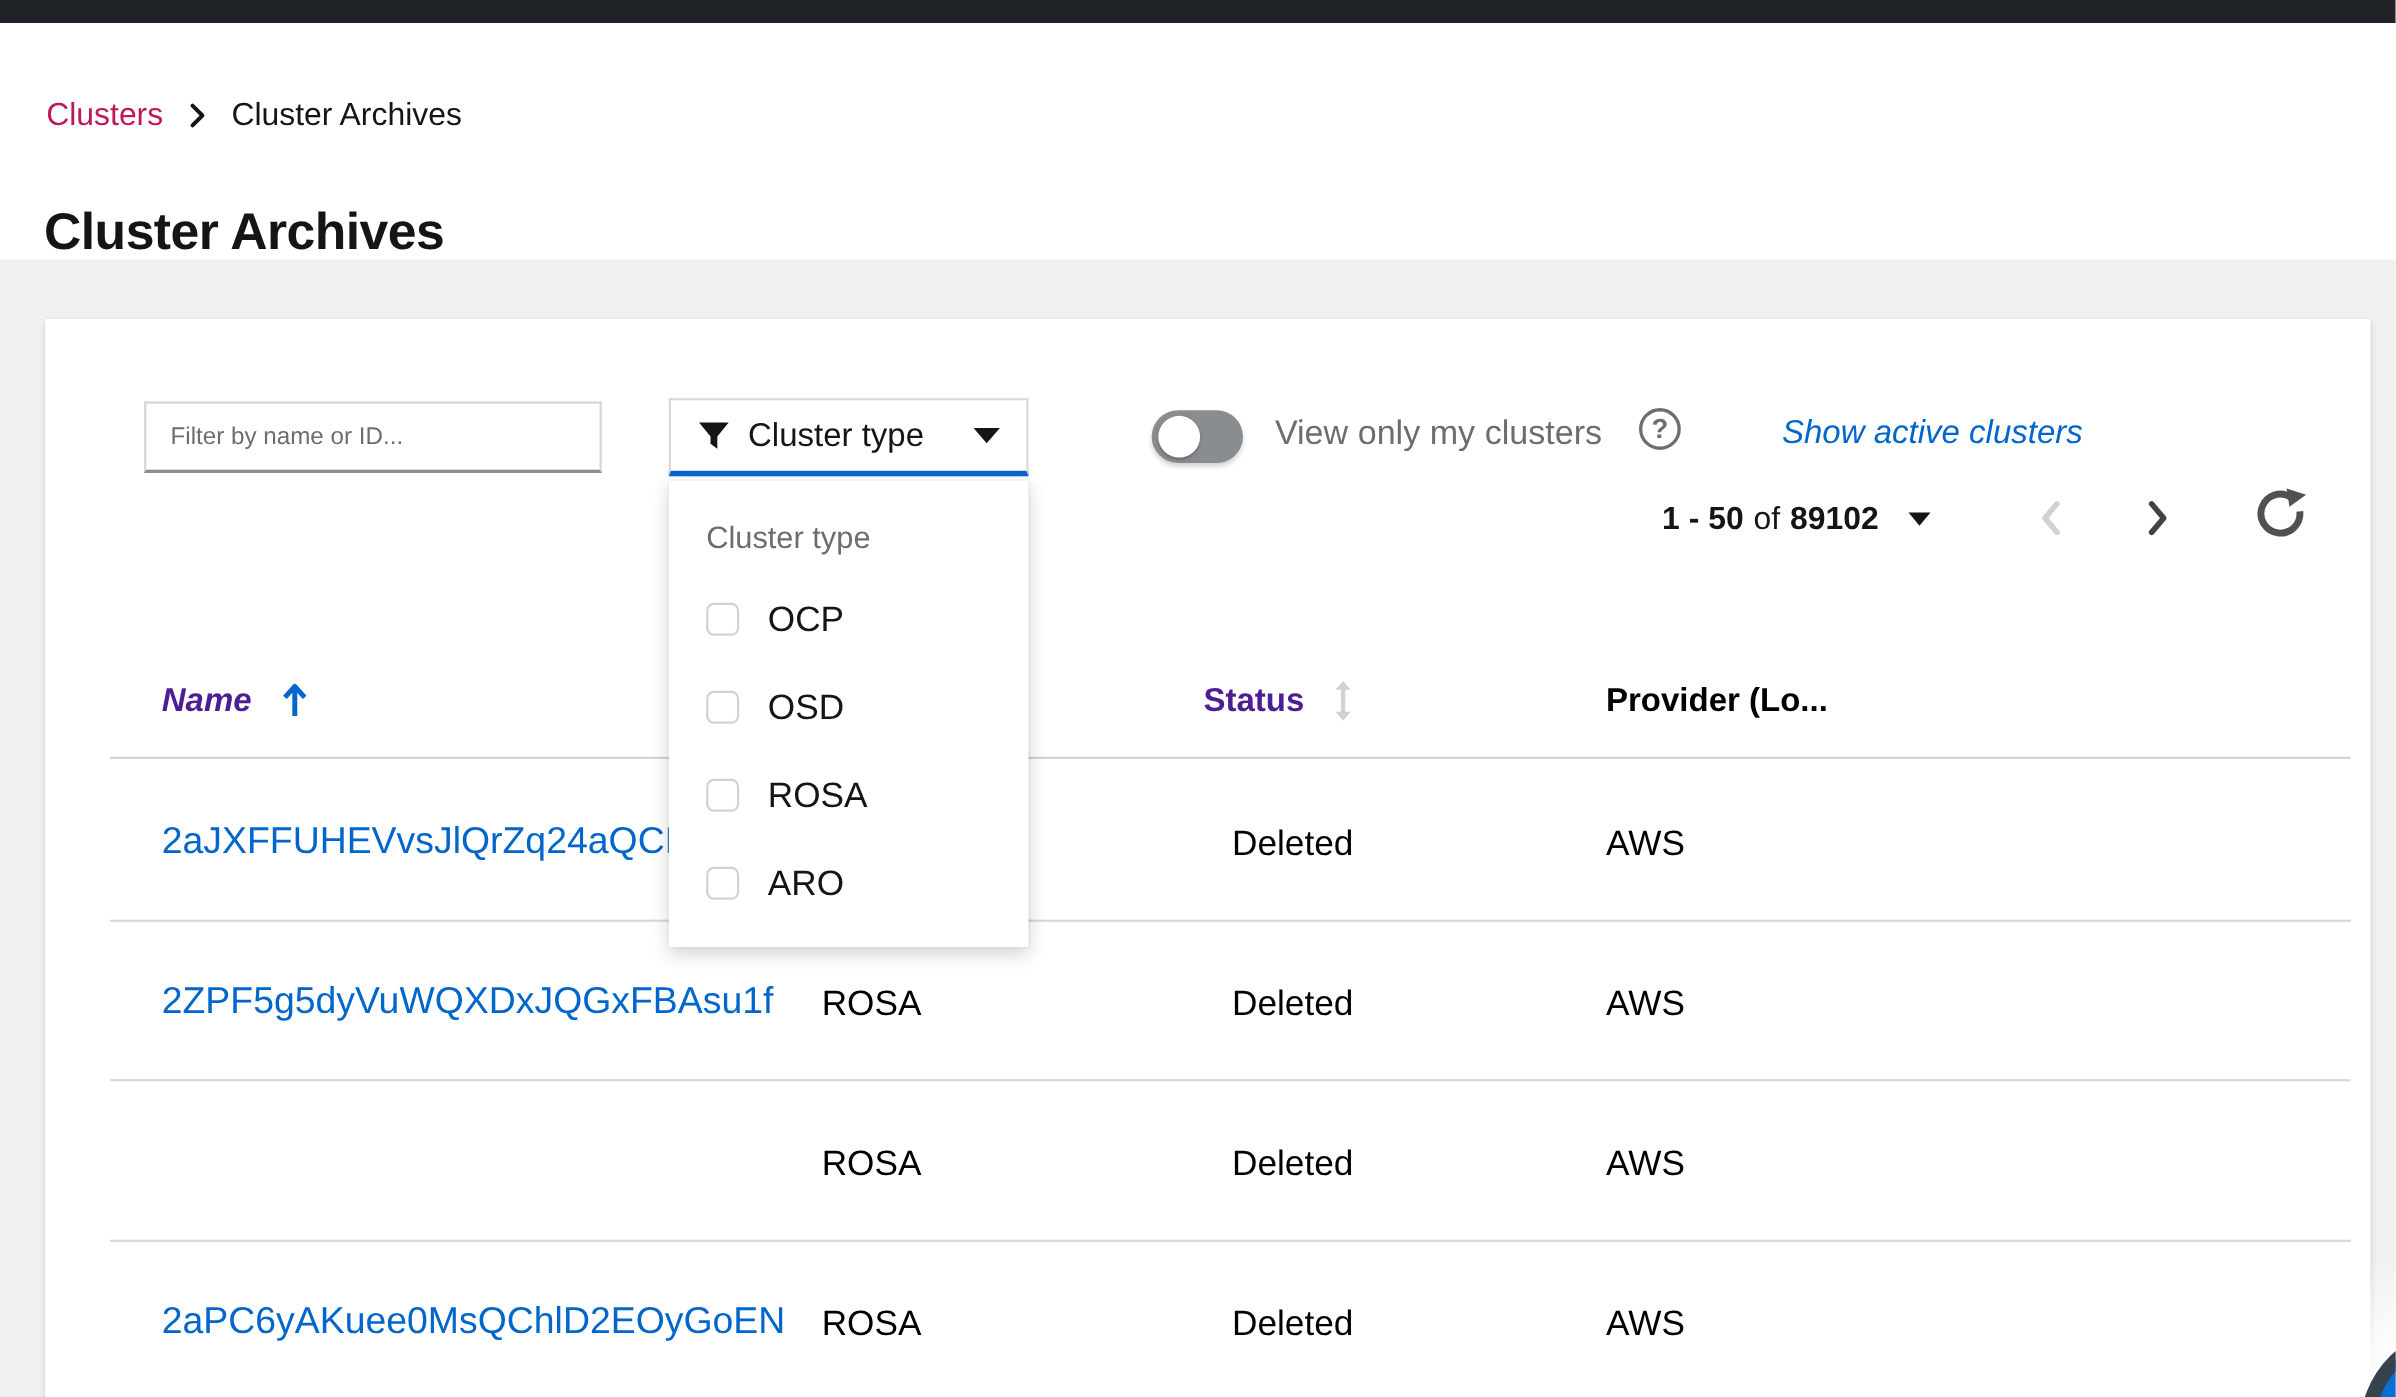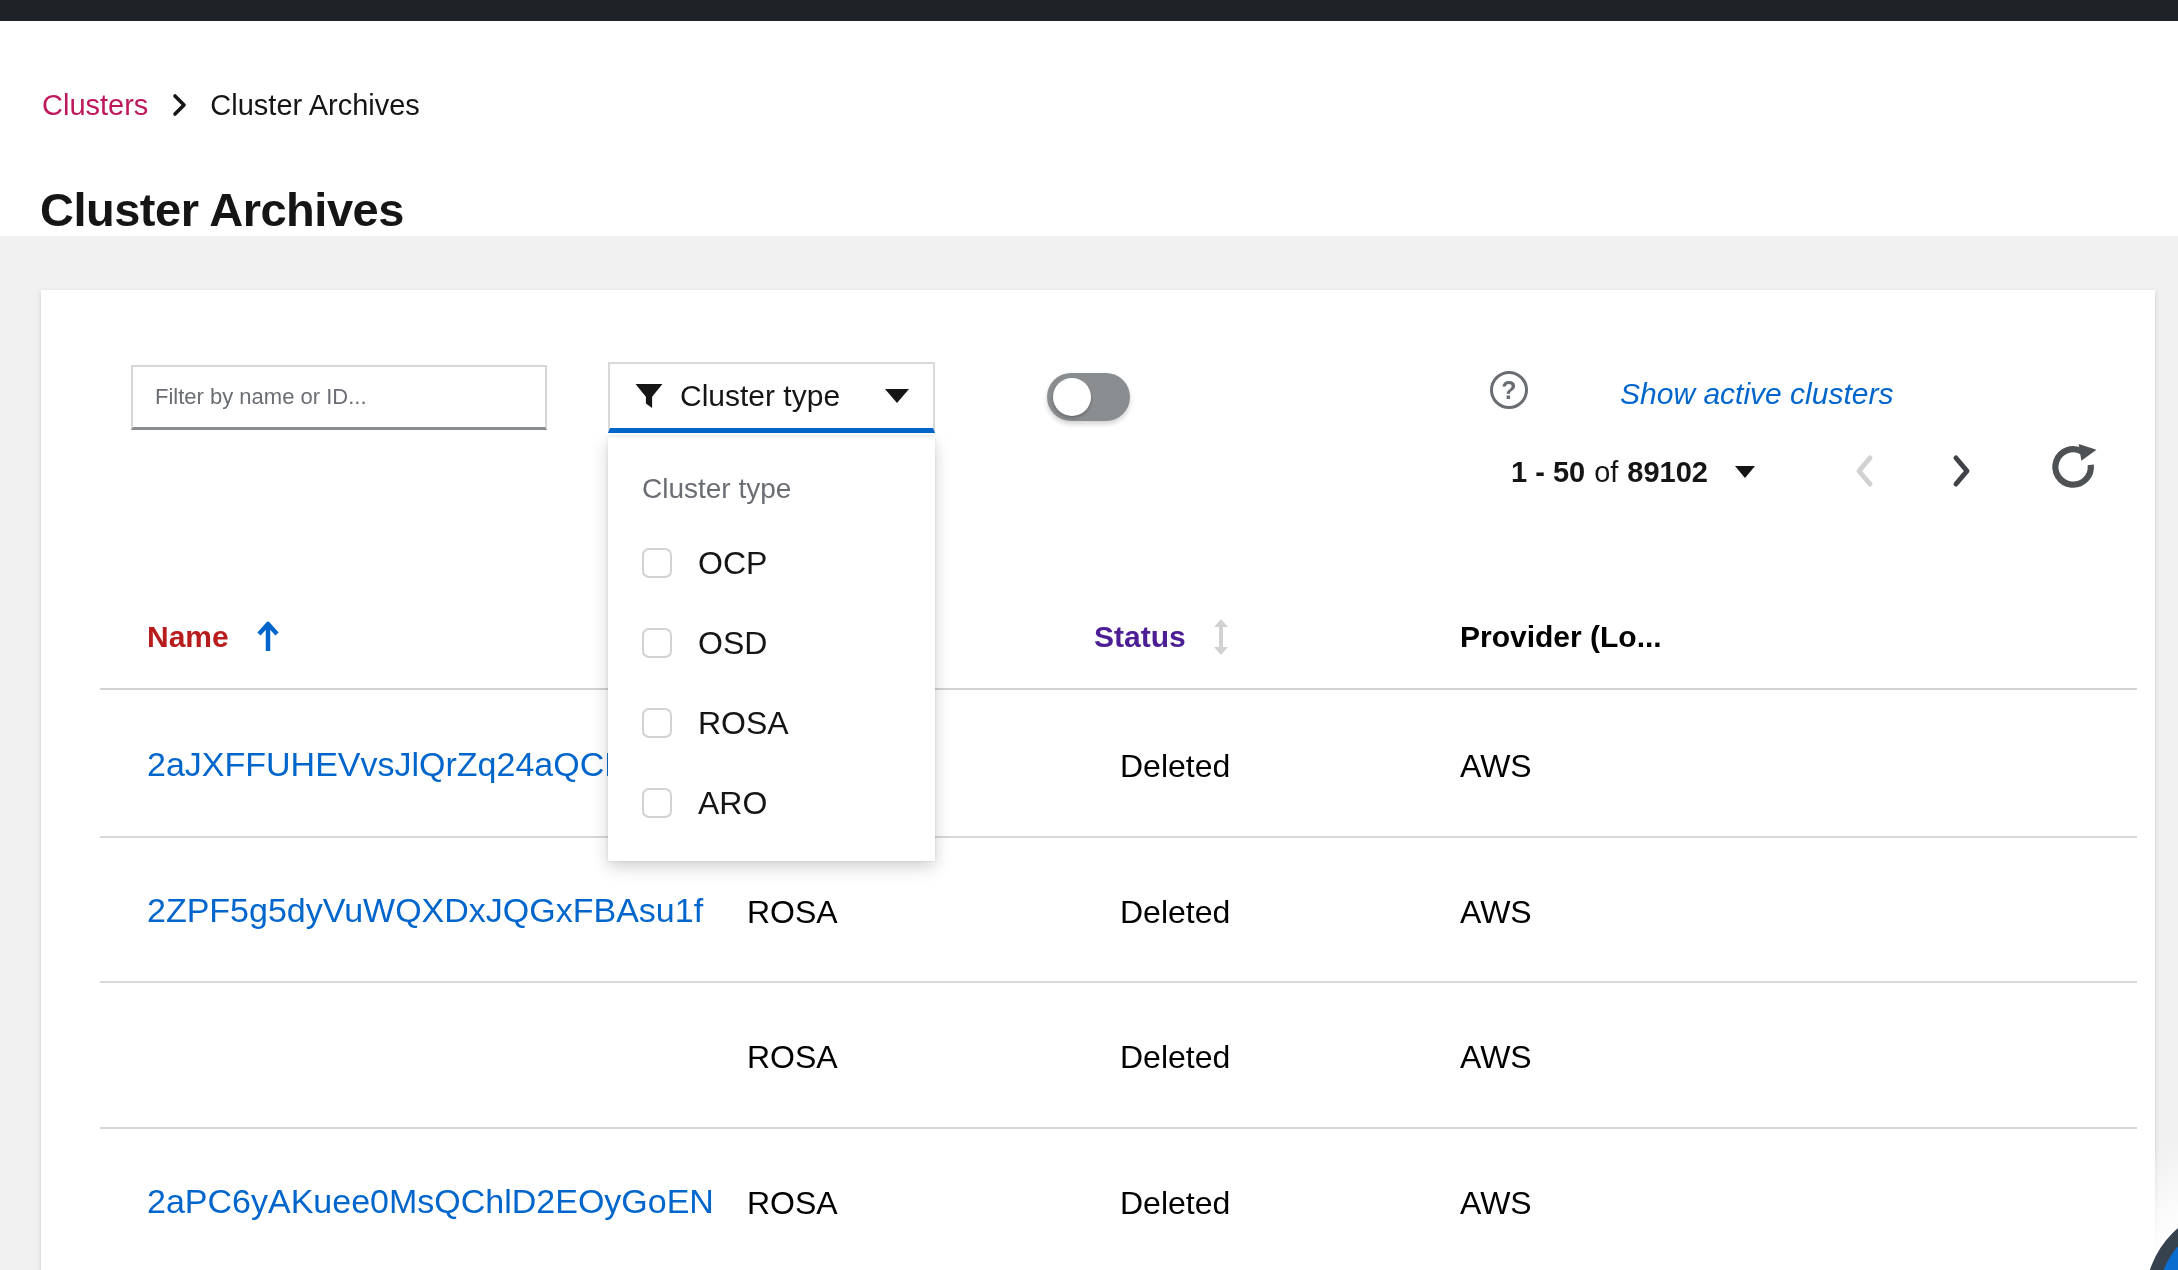--- a/index.html
+++ b/index.html
@@ -52,21 +52,21 @@
   .pager-range{left:1470px;top:158px;height:48px;display:flex;align-items:center;gap:9px;font-size:29px;cursor:pointer;}
   .pager-range .b{font-weight:700;}
   .pager-range .caret{margin-left:18px;}
   .navbtn{top:155px;width:52px;height:52px;display:flex;align-items:center;justify-content:center;cursor:pointer;background:none;border:none;padding:0;}
   .nav-prev{left:1798px;}
   .nav-next{left:1894px;}
   .refresh{left:2004px;top:150px;width:56px;height:56px;display:flex;align-items:center;justify-content:center;cursor:pointer;}
 
   
   .th{top:323px;font-size:30px;font-weight:700;height:48px;display:flex;align-items:center;gap:26px;cursor:pointer;}
-  .th-name{left:106px;color:#b91c1c;}
+  .th-name{left:106px;color:#4c1d95;font-style:italic;}
   .th-status{left:1053px;color:#4c1d95;}
   .th-provider{left:1419px;color:#000000;}
   .divider{height:2px;background:#d7d7d7;left:59px;width:2037px;}
   .hdr-div{top:398px;background:#d2d2d2;}
 
   .cell{height:52px;line-height:52px;font-size:32px;color:#000000;white-space:nowrap;}
   .cell.link{color:#0066cc;font-size:34px;cursor:pointer;text-decoration:none;}
   .c-name{left:106px;}
   .c-type{left:706px;}
   .c-status{left:1079px;}
@@ -120,20 +120,21 @@
             <path d="M1 2h26L17 14.2V25l-6-4.3V14.2L1 2z" fill="#151515"></path>
           </svg>
       </span>
       <span class="lbl">Cluster type</span>
       <span class="caret"></span>
     </div>
 
     <div class="abs switch">
       <span class="knob"></span>
     </div>
+    <span class="abs switch-label">View only my clusters</span>
 
     <div class="abs help">?</div>
 
     <a class="abs active-link">Show active clusters</a>
 
     <div class="abs pager-range">
       <span class="b">1 - 50</span>
       <span>of</span>
       <span class="b">89102</span>
       <span class="caret sm"></span>

